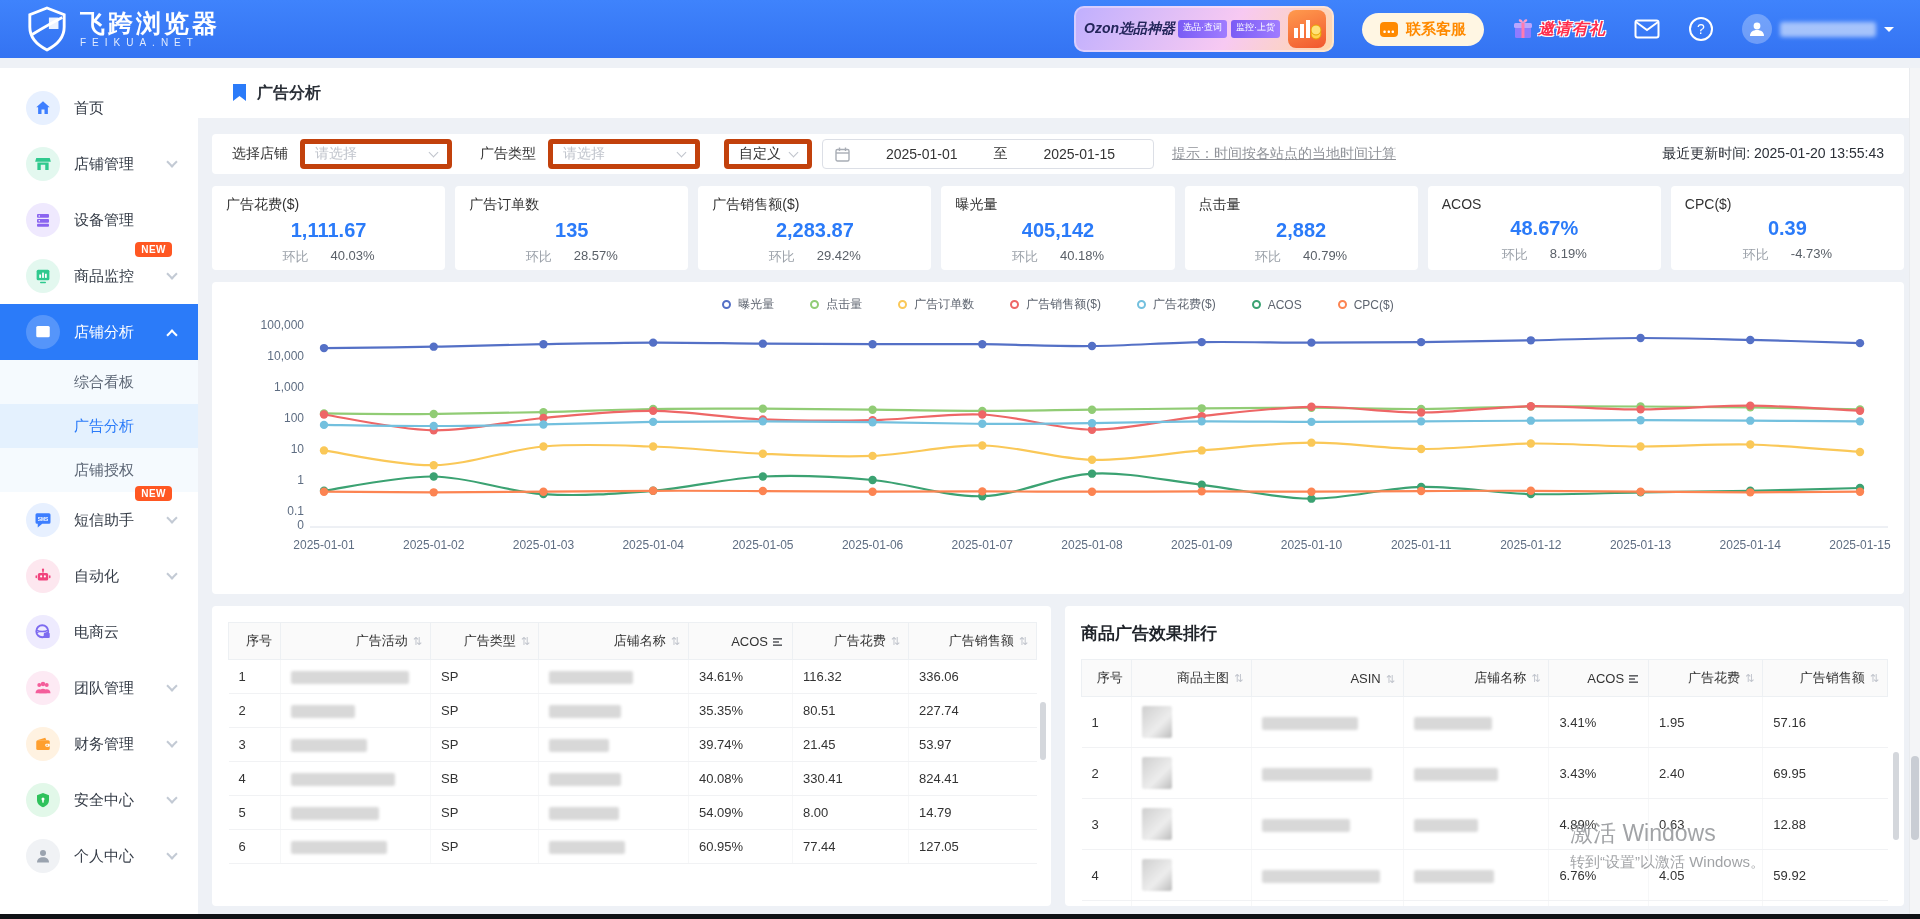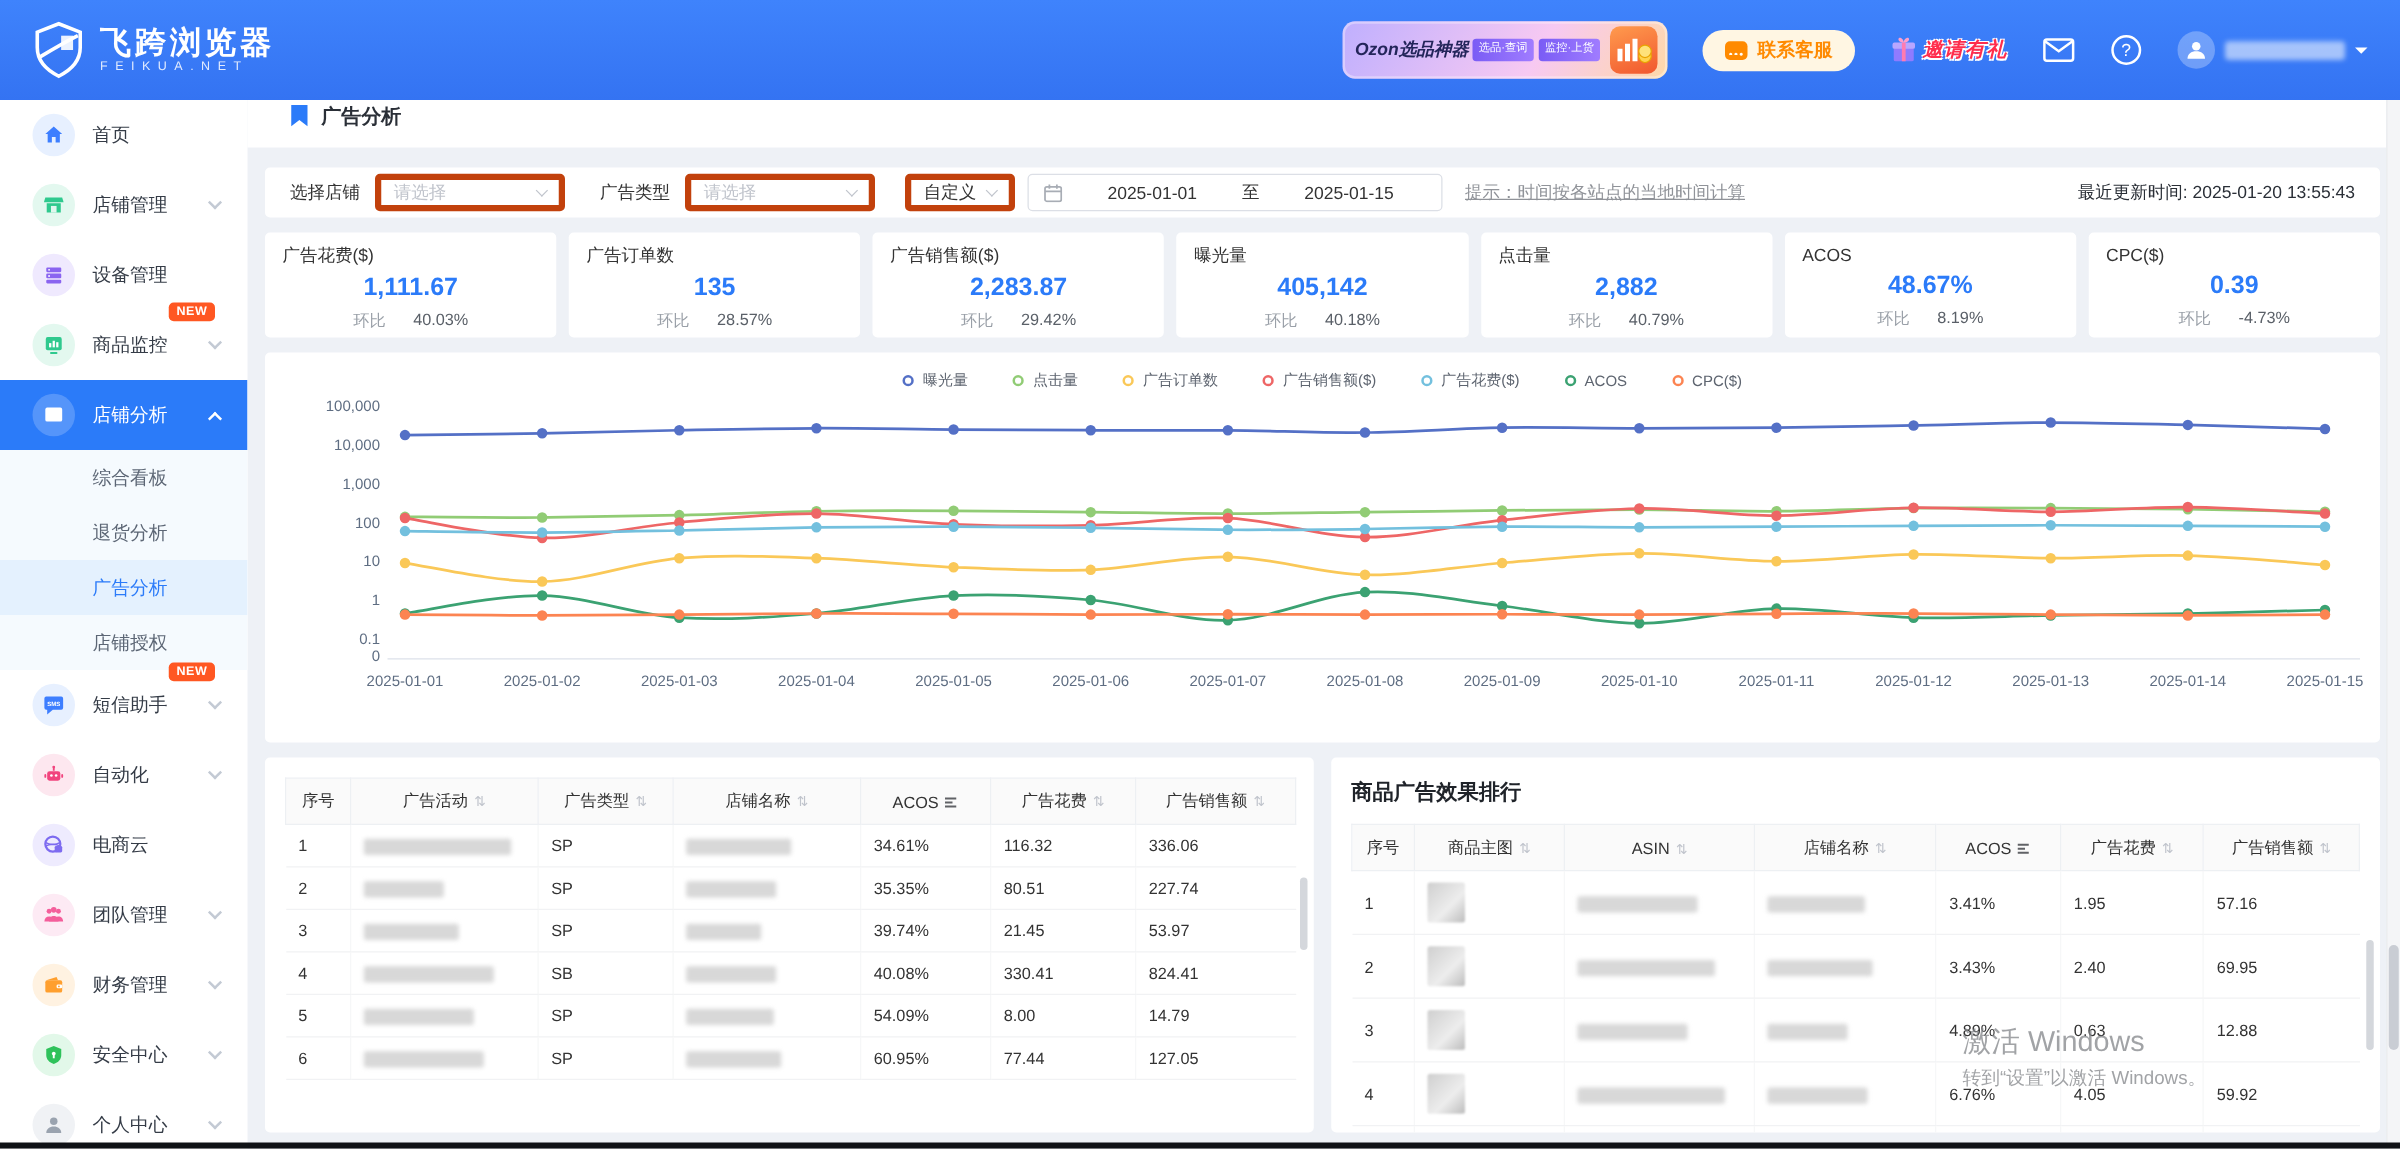--- a/index.html
+++ b/index.html
@@ -3,21 +3,21 @@
 <meta charset="utf-8">
 <style>
   * { margin:0; padding:0; box-sizing:border-box; }
   html,body { width:1920px; height:919px; }
   body {
     position:relative; overflow:hidden;
     font-family:"Liberation Sans","DejaVu Sans",sans-serif;
     background:#EEF1F6; color:#333;
   }
   
-  .hdr { position:absolute; left:0; top:0; width:1920px; height:80px;
+  .hdr { position:absolute; left:0; top:0; width:1920px; height:58px;
     background:linear-gradient(180deg,#3F83FC,#3473F2); display:flex; align-items:center; padding:0 26px; z-index:30; }
   .logo { display:flex; align-items:center; gap:12px; }
   .logo svg { width:42px; height:46px; }
   .logo-txt .t1 { font-size:25px; font-weight:bold; color:#fff; letter-spacing:3px; line-height:1.1; }
   .logo-txt .t2 { font-size:10px; color:rgba(255,255,255,.85); letter-spacing:6px; }
   .hdr-right { margin-left:auto; display:flex; align-items:center; gap:28px; }
   .ozon { display:flex; align-items:center; gap:8px; background:linear-gradient(120deg,#BFAFFE,#F7C9F2 60%,#FFD9A8);
     border-radius:10px; padding:4px 8px 4px 10px; box-shadow:0 0 0 2px rgba(255,255,255,.35) inset; cursor:pointer; }
   .ozon-left { display:flex; gap:3px; }
   .ozon-title { font-size:14px; font-weight:bold; font-style:italic; color:#23255A; }
@@ -81,21 +81,21 @@
   .chart-card { margin:12px 16px 0 14px; padding-top:14px; height:312px; }
   .legend { display:flex; justify-content:center; gap:36px; }
   .lg-item { display:flex; align-items:center; gap:7px; font-size:12px; color:#5E6570; cursor:pointer; }
   .lg-ring { width:9px; height:9px; border-radius:50%; border:2.5px solid; background:#fff; }
   #chart { margin-top:6px; }
   
   .tables { margin:12px 16px 0 14px; display:flex; gap:14px; height:300px; }
   .tbl-card { flex:1; background:#fff; border-radius:4px; padding:16px 16px 0; position:relative; overflow:hidden; }
   .tbl-card h3 { font-size:17px; color:#1F2329; margin-bottom:14px; }
   table { width:100%; border-collapse:collapse; font-size:13px; table-layout:fixed; }
-  th { background:#FAFAFA; border:1px solid #EDF0F3; border-left:none; font-weight:400; color:#333; text-align:center;
+  th { background:#FAFAFA; border:1px solid #EDF0F3; border-left:none; font-weight:400; color:#333; text-align:right;
        padding:9px 8px; white-space:nowrap; overflow:hidden; cursor:pointer; }
   th:first-child { border-left:1px solid #EDF0F3; }
   td { border-bottom:1px solid #F1F2F4; border-right:1px solid #F6F7F8; padding:9px 10px; color:#333; white-space:nowrap; overflow:hidden; }
   td:last-child { border-right:none; }
   .sort { color:#C0C4CC; font-size:11px; margin-left:5px; }
   .sort-active { display:inline-block; vertical-align:-1px; margin-left:5px; }
   .redact { display:inline-block; height:13px; background:#D8D8D8; border-radius:2px; filter:blur(1.6px); vertical-align:middle; }
   .img-redact { width:30px; height:32px; background:linear-gradient(135deg,#CFCFCF,#EDEDED 60%,#BDBDBD); border-radius:2px; filter:blur(1px); }
   .tbl-scroll { position:absolute; width:6px; background:#D4D7DC; border-radius:3px; right:5px; }
   
@@ -234,21 +234,20 @@
           <rect x="6" y="8" width="5" height="1.8" fill="#fff"></rect>
           <rect x="6" y="11.5" width="8" height="1.8" fill="#fff"></rect>
           <rect x="6" y="15" width="12" height="1.8" fill="#fff"></rect>
         </svg>
       </span>
       <span>店铺分析</span>
       <span class="chev up"></span>
     </div>
     <div class="submenu">
       <div class="sb-sub">综合看板</div>
-      <div class="sb-sub">退货分析</div>
       <div class="sb-sub active">广告分析</div>
       <div class="sb-sub">店铺授权</div>
     </div>
     <div class="sb-item">
       <span class="circ" style="background: rgb(231, 240, 255); color: rgb(61, 126, 255);">
         <svg width="18" height="18" viewBox="0 0 24 24">
           <path d="M4 3h16a2 2 0 0 1 2 2v10a2 2 0 0 1-2 2h-9l-6 5v-5H4a2 2 0 0 1-2-2V5a2 2 0 0 1 2-2z" fill="currentColor"></path>
           <text x="12" y="13" font-size="6.5" text-anchor="middle" fill="#fff" font-weight="bold">SMS</text>
         </svg>
       </span>

